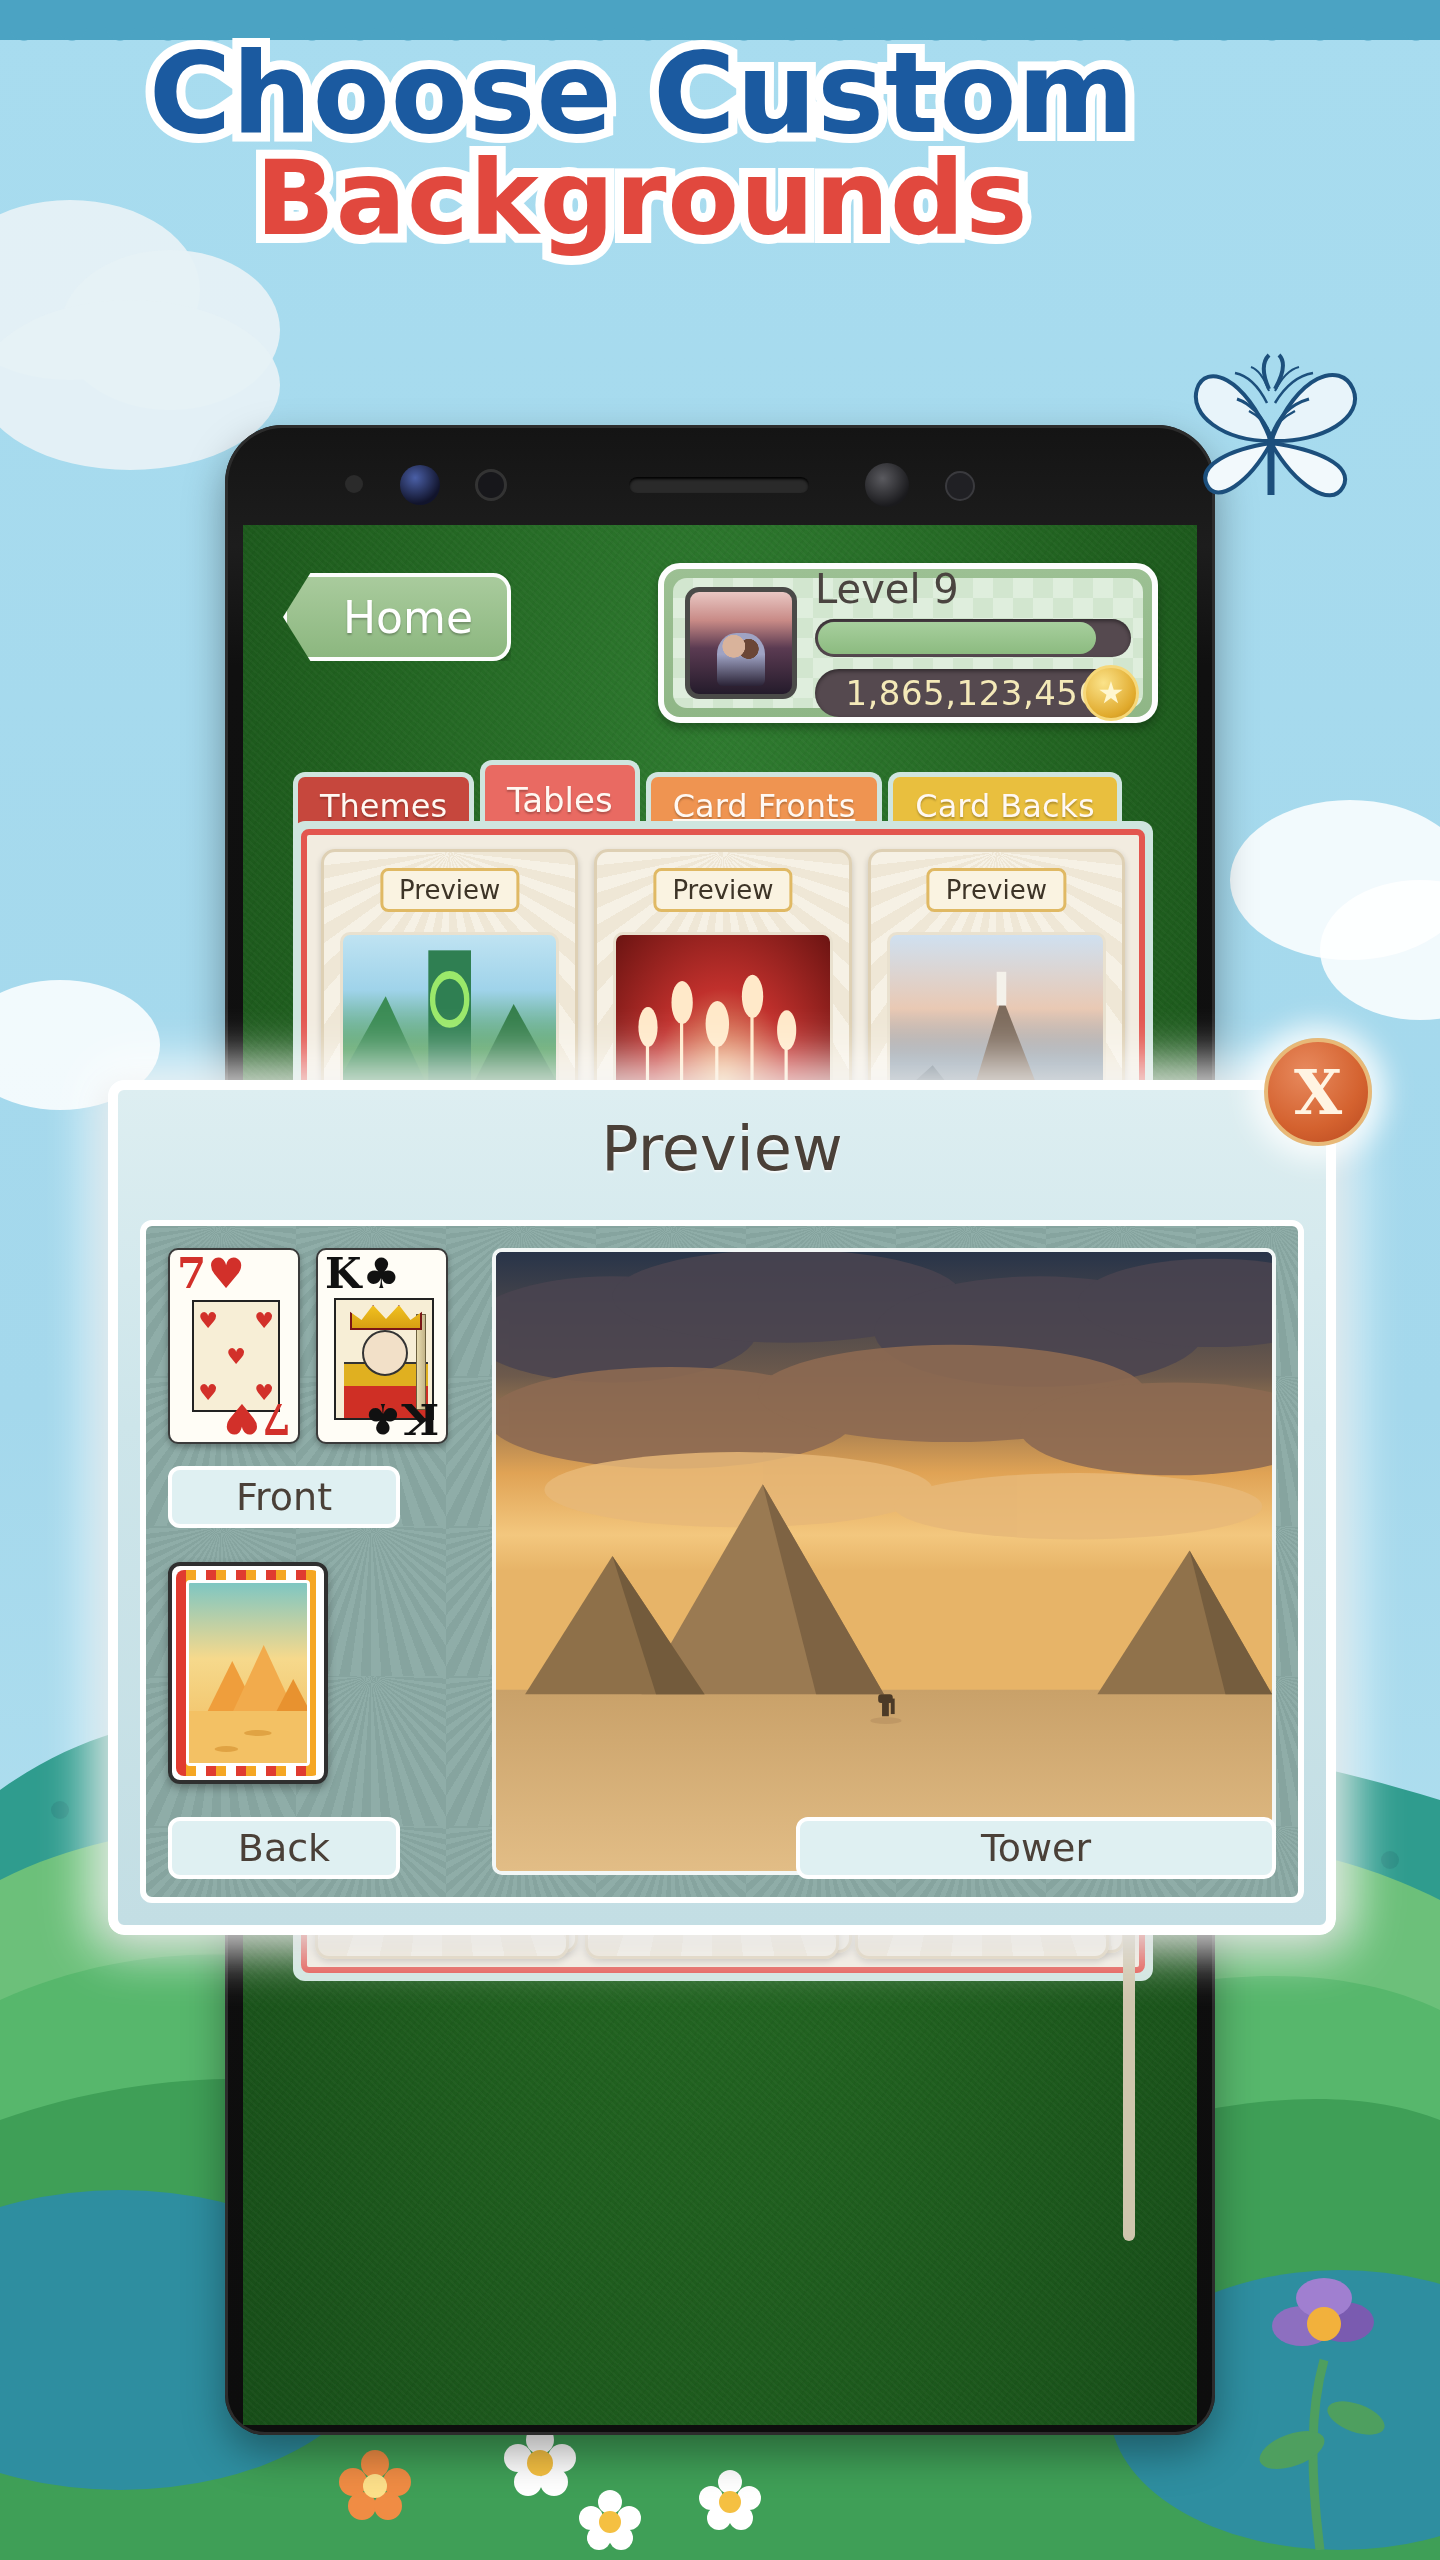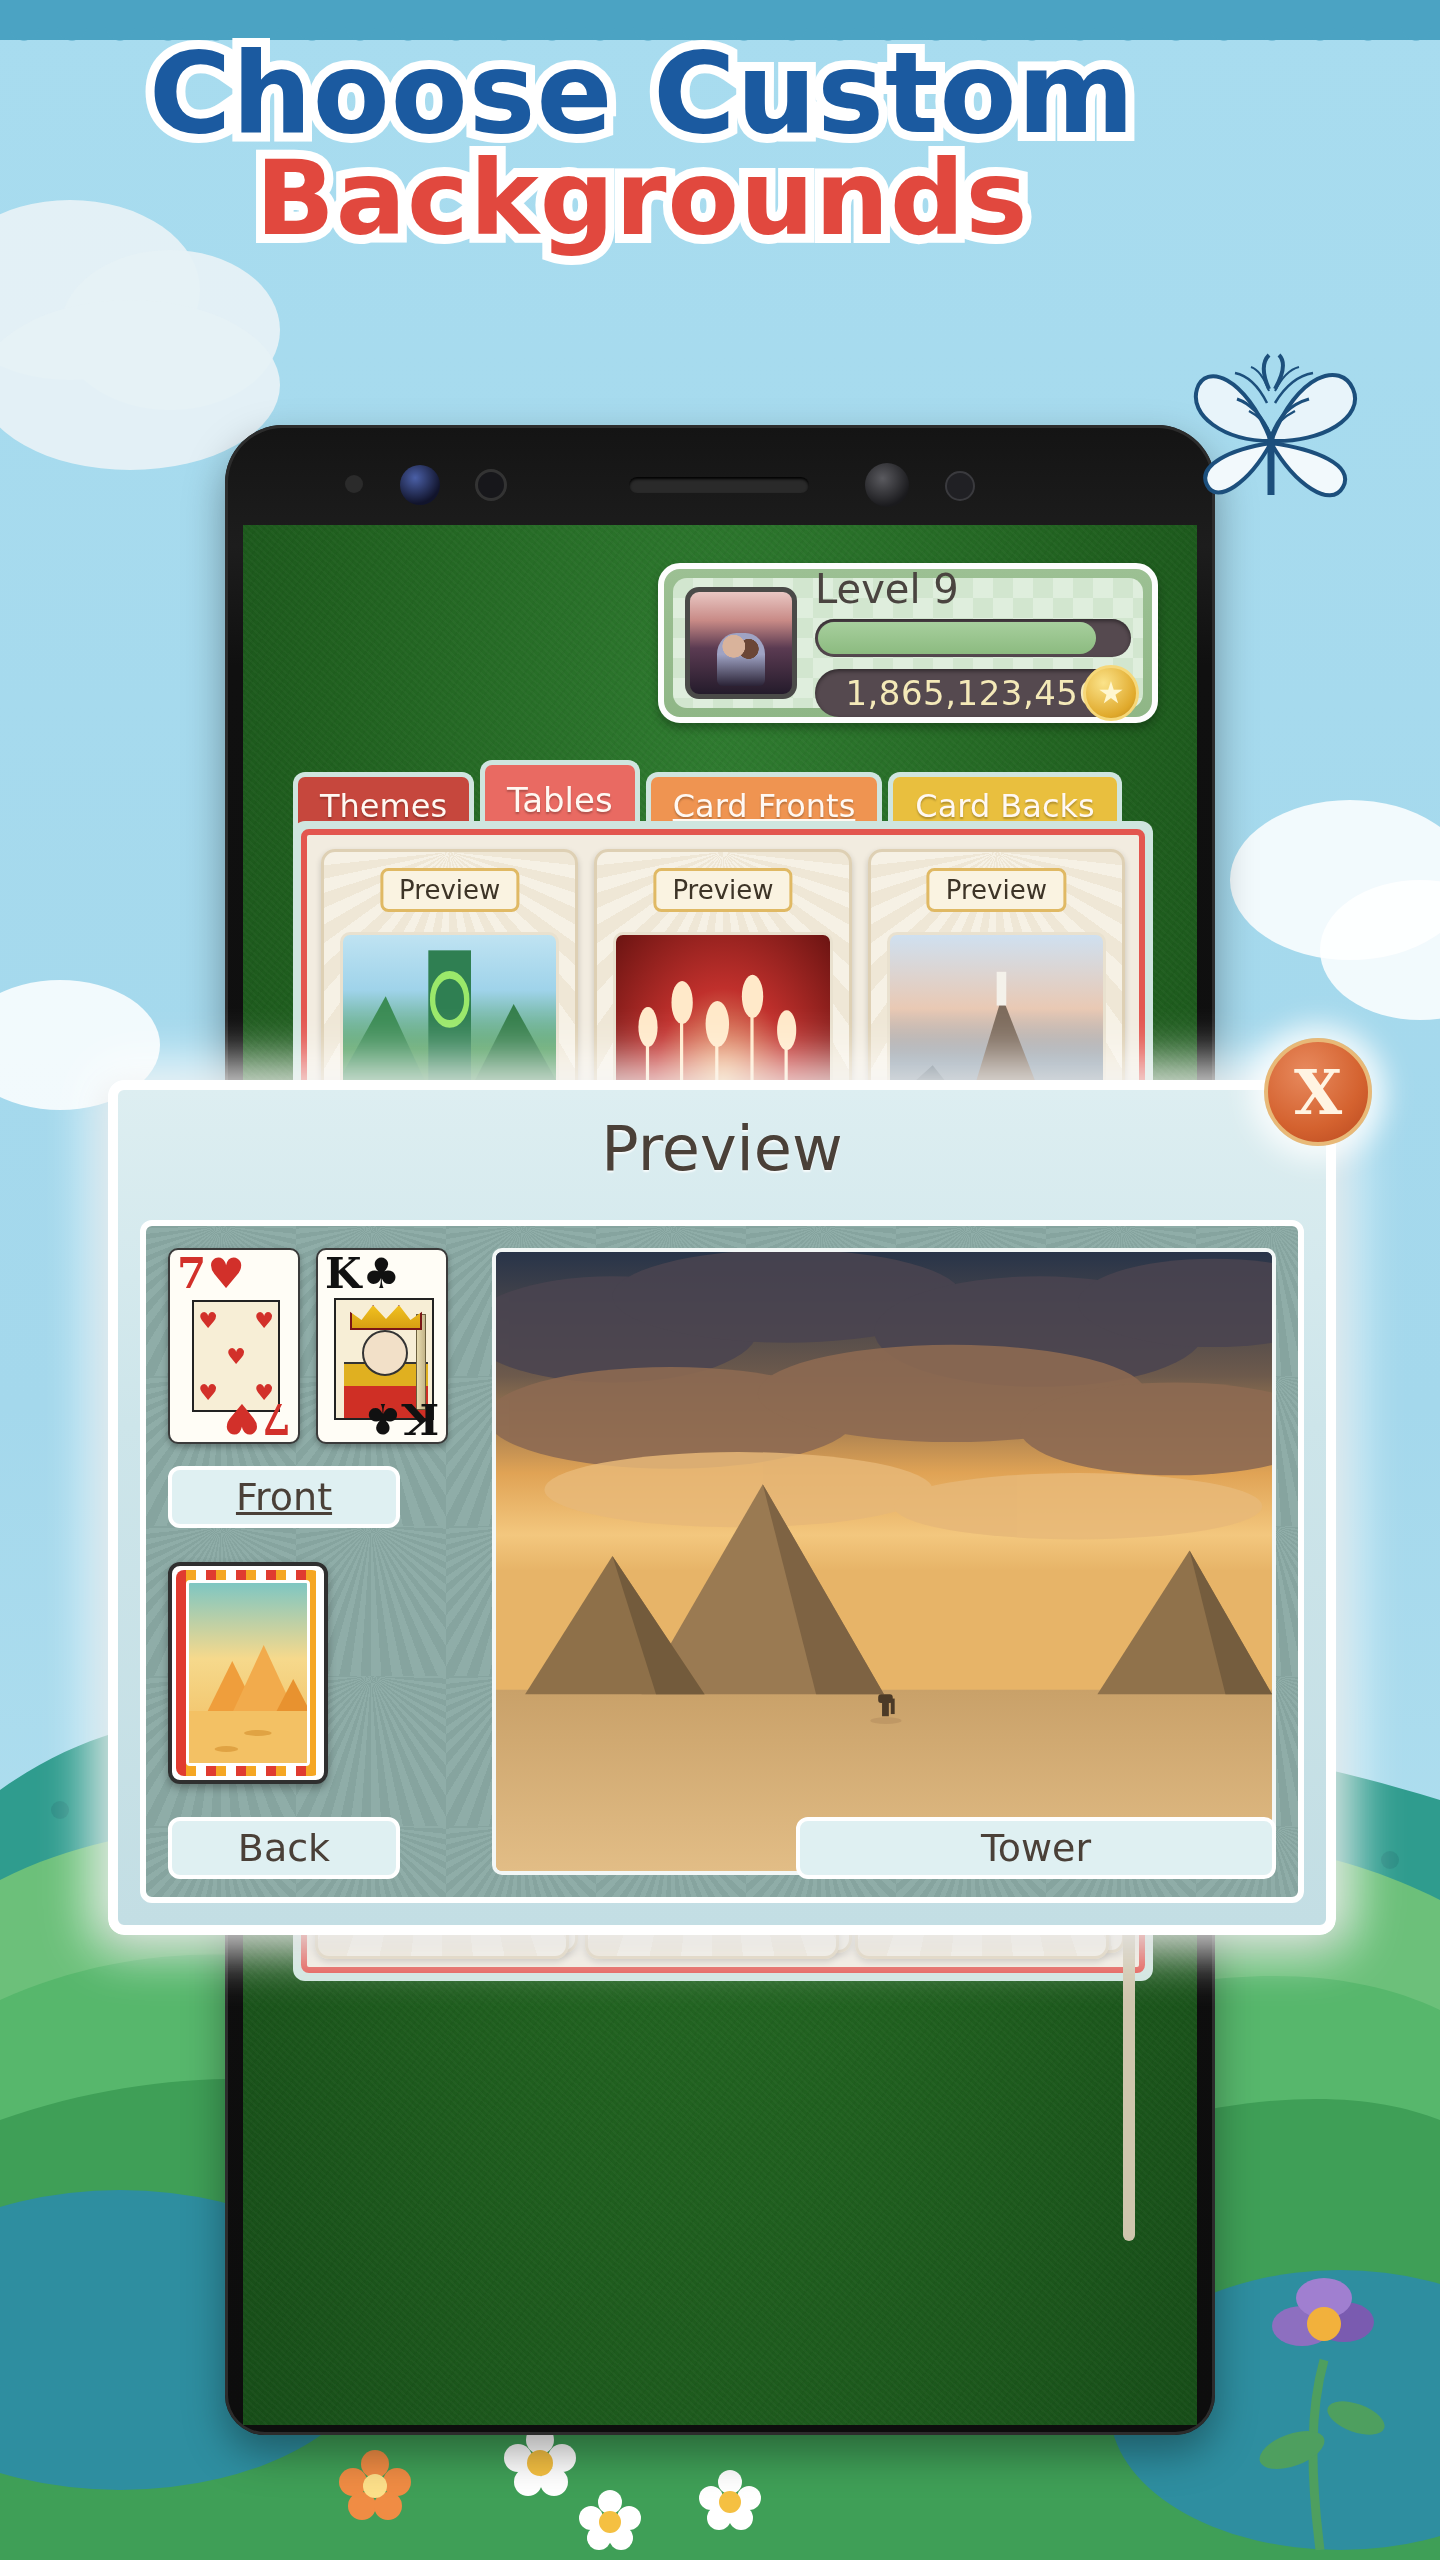--- a/index.html
+++ b/index.html
@@ -170,21 +170,21 @@
   .kface { position:absolute; top:30px; left:26px; width:46px; height:46px; border-radius:50%;
      background:#f2e0c8; border:2px solid #333; }
   .krobe { position:absolute; bottom:0; left:8px; width:84px; height:56px;
      background:linear-gradient(180deg,#e0b020 0 40%, #cf2f25 40% 100%);
      border-top:2px solid #333; }
   .ksword { position:absolute; top:14px; right:6px; width:10px; height:96px;
      background:linear-gradient(90deg,#e8dcb0,#c3b489); border:1px solid #6b5f3e; }
 
   .sidelbl { margin-top:22px; background:#dff0f2; border:4px solid #fff; border-radius:12px;
      height:62px; width:232px; display:flex; align-items:center; justify-content:center;
-     font-size:38px; color:#4a4038;text-decoration:underline; }
+     font-size:38px; color:#4a4038; }
   .backcard { margin-top:34px; width:160px; height:222px; border-radius:12px;
      border:4px solid #2f2f2f; overflow:hidden; position:relative;
      background:#fff; padding:8px; box-shadow:0 4px 8px rgba(0,0,0,.3); }
   .bc-stripe { position:absolute; inset:4px; border-radius:8px;
      background:repeating-linear-gradient(90deg,#e03b30 0 10px,#f5a623 10px 20px,#ffffff 20px 30px); }
   .bc-inner { position:absolute; inset:14px; border-radius:4px; border:3px solid #fff; overflow:hidden;
      background:linear-gradient(180deg,#7fc6c2 0%, #f6d98c 42%, #f0b95a 100%); }
 
   .tablepic { flex:1; border-radius:10px; border:4px solid #f2f7f6; overflow:hidden;
      position:relative;
@@ -317,20 +317,23 @@
     <div class="sensor" style="left:120px;top:14px;width:18px;height:18px;background:#2b2b2b;"></div>
     <div class="sensor" style="left:175px;top:4px;width:40px;height:40px;background:radial-gradient(circle at 38% 32%, #4a5fa6, #11142c 70%);"></div>
     <div class="sensor" style="left:250px;top:8px;width:32px;height:32px;background:#17171b;border:3px solid #333;"></div>
     <div class="sensor" style="left:640px;top:2px;width:44px;height:44px;background:radial-gradient(circle at 40% 35%, #5a5a5f, #1a1a1d 72%);"></div>
     <div class="sensor" style="left:720px;top:10px;width:30px;height:30px;background:#202024;border:2px solid #3a3a3e;"></div>
   </div>
   <div class="speaker"></div>
 
   <div class="screen">
 
+    <div class="homebtn">
+      <span>Home</span>
+    </div>
 
     <div class="statpanel">
       <div class="statinner">
         <div class="avatar"></div>
         <div class="statright">
           <div class="levellbl">Level 9</div>
           <div class="xpbar">
             <div class="xpfill" id="xpfill" style="width: 88%;"></div>
           </div>
           <div class="coinrow">

